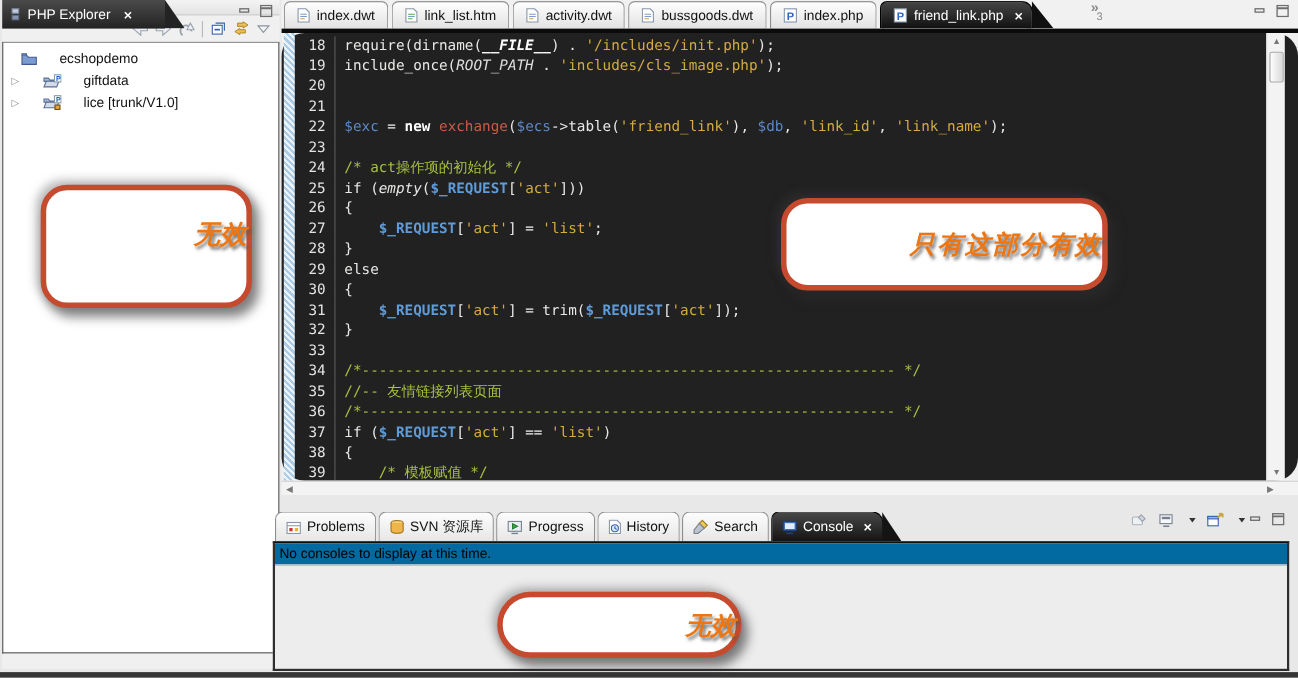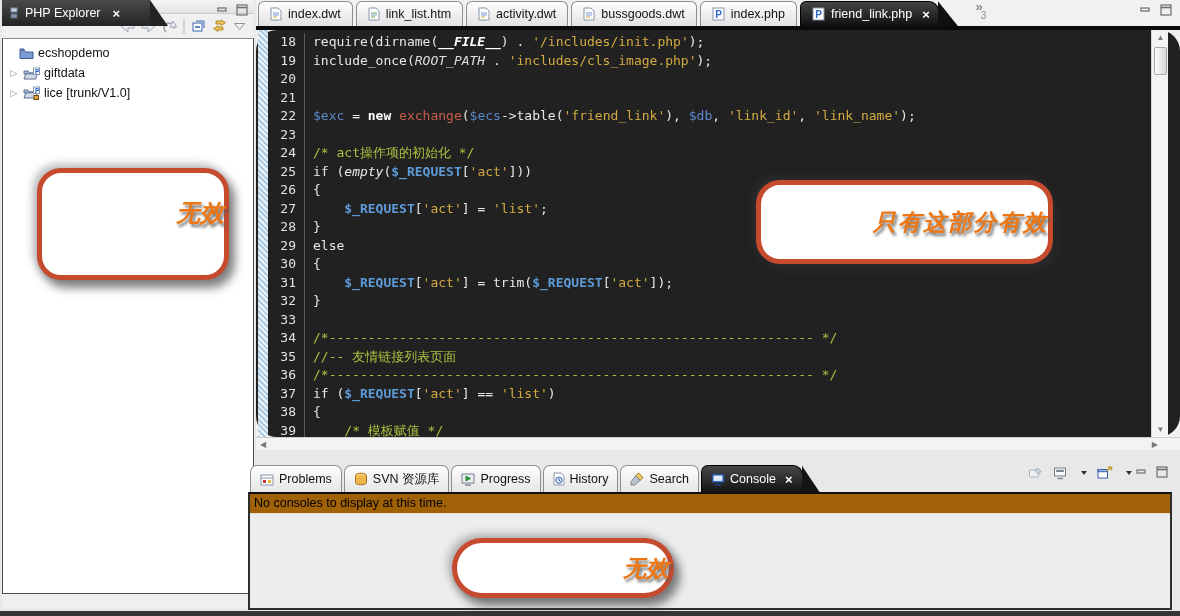--- a/index.html
+++ b/index.html
@@ -12,27 +12,27 @@
 
   
   #explorer { position:absolute; left:2px; top:0; width:252px; height:608px; background:#f1f0f0; }
   #explorer-tabbar { position:relative; height:14px; background:linear-gradient(#f4f4f4,#e3e3e3); border-bottom:1px solid #c9c9c9; }
   #explorer-tab { position:absolute; left:0; top:0; height:26px; width:148px; background:linear-gradient(#4a4a4a,#232323); color:#fff; display:flex; align-items:center; gap:6px; padding:0 8px; font-size:12.5px; }
   #explorer-tab::after { content:""; position:absolute; right:-18px; top:0; width:18px; height:26px; background:#232323; clip-path:polygon(0 0,0 100%,100% 100%); }
   #explorer-tab .close { font-weight:bold; font-size:13px; color:#fff; margin-left:6px; cursor:pointer; }
   .win-btns { position:absolute; right:6px; top:4px; display:flex; gap:8px; }
   #explorer-toolbar { height:24px; background:#f1f0f0; display:flex; justify-content:flex-end; align-items:center; gap:6px; padding:0 8px; }
   #explorer-tree { height:556px; background:#fff; border:1px solid #4d4d4d; border-top:1px solid #8a8a8a; padding-top:4px; }
-  .tree-row { display:flex; align-items:center; height:20px; padding-left:6px; gap:4px; font-size:12.5px; color:#111; cursor:default; }
+  .tree-row { display:flex; align-items:center; height:20px; padding-left:6px; gap:20px; font-size:12.5px; color:#111; cursor:default; }
   .tree-row .expander { width:10px; font-size:9px; color:#8a8a8a; text-align:center; }
   .tree-row.noexp { padding-left:16px; }
 
   
   #editor { position:absolute; left:256px; top:0; width:924px; height:450px; background:#f0f0f0; }
-  #editor-tabbar { position:relative; height:26px; background:#f2f1f1; display:flex; align-items:flex-end; padding-left:2px; }
+  #editor-tabbar { position:relative; height:26px; background:#f2f1f1; display:flex; align-items:flex-end; padding-left:2px;gap:16px; }
   .etab { position:relative; display:inline-flex; align-items:center; height:25px; padding:0 11px; gap:6px; background:linear-gradient(#fefefe,#e2e2e2); border:1px solid #8e8e8e; border-bottom:none; border-radius:6px 6px 0 0; margin-right:3px; font-size:12.5px; color:#111; cursor:pointer; white-space:nowrap; }
   .etab.active { background:linear-gradient(#454545,#101010); color:#fff; border-color:#000; border-radius:6px 10px 0 0; padding-right:8px; }
   .etab.active::after { content:""; position:absolute; right:-20px; bottom:0; width:20px; height:25px; background:#101010; clip-path:polygon(0 0,0 100%,100% 100%); }
   .etab .close { font-weight:bold; font-size:13px; margin-left:4px; }
   #more-tabs { margin-left:30px; margin-bottom:6px; color:#8a8a8a; font-size:13px; font-weight:bold; line-height:9px; text-align:center; cursor:pointer; }
   #more-tabs .cnt { display:block; font-size:10px; font-weight:normal; margin-left:9px; }
   #editor-winbtns { position:absolute; right:8px; top:4px; display:flex; gap:9px; }
   #editor-blackstrip { position:absolute; left:0; top:26px; right:0; height:4px; background:#0b0b0b; }
   #editor-body { position:absolute; left:0; top:30px; right:0; bottom:13px; background:#212121;border-radius:21px; }
   #hatch { position:absolute; left:2px; top:0; bottom:0; width:10px; background:repeating-linear-gradient(45deg,#aecbe4 0 2px,#eaf3fa 2px 4px); }
@@ -61,30 +61,30 @@
   
   #bottom-panel { position:absolute; left:248px; top:458px; width:924px; height:152px; }
   #console-tabbar { position:relative; height:34px; display:flex; align-items:flex-end; padding-left:2px; }
   .ctab { position:relative; display:inline-flex; align-items:center; height:27px; padding:0 9px; gap:5px; background:linear-gradient(#fdfdfd,#e6e6e6); border:1px solid #8e8e8e; border-bottom:none; border-radius:7px 7px 0 0; margin-right:2px; font-size:12.5px; color:#111; cursor:pointer; white-space:nowrap; }
   .ctab.active { background:linear-gradient(#474747,#141414); color:#fff; border-color:#000; border-radius:7px 10px 0 0; }
   .ctab.active::after { content:""; position:absolute; right:-18px; bottom:0; width:18px; height:27px; background:#141414; clip-path:polygon(0 0,0 100%,100% 100%); }
   .ctab .close { font-weight:bold; font-size:13px; margin-left:4px; }
   #console-toolbar { position:absolute; right:40px; top:8px; display:flex; align-items:center; gap:10px; }
   #console-winbtns { position:absolute; right:4px; top:8px; display:flex; gap:9px; }
   #console-content { position:absolute; left:0; right:0; top:34px; bottom:0; background:#ededed; border:2px solid #2e2e2e; border-top:2px solid #0f0f0f; }
-  #console-msg { background:#a16207; border-bottom:1px solid #e0e0e0; font-size:12.5px; color:#000; padding:2px 4px 3px 4px; }
+  #console-msg { background:#0369a1; border-bottom:1px solid #e0e0e0; font-size:12.5px; color:#000; padding:2px 4px 3px 4px; }
 
   #bottom-edge { position:absolute; left:0; right:0; bottom:0; height:5px; background:#363636; }
 
   
   .annotation { position:absolute; background:#fff; border:5px solid #c64a2e; display:flex; align-items:center; justify-content:flex-end; box-shadow:5px 7px 10px 1px rgba(45,45,45,.6), -4px -4px 9px rgba(70,70,70,.35); }
   .annotation .atext { color:#ed7612; font-style:italic; font-weight:bold; text-shadow:2px 3px 3px rgba(90,90,90,.85); }
   #annotation-left { left:37px; top:168px; width:192px; height:112px; border-radius:24px; }
   #annotation-left .atext { font-size:24px; margin-bottom:22px; }
-  #annotation-middle { left:756px; top:180px; width:297px; height:84px; border-radius:24px; }
+  #annotation-middle { left:710px; top:180px; width:297px; height:84px; border-radius:24px; }
   #annotation-middle .atext { font-size:23px; letter-spacing:2px; }
   #annotation-bottom { left:452px; top:538px; width:222px; height:60px; border-radius:30px; }
   #annotation-bottom .atext { font-size:23px; }
 </style>
 </head>
 <body>
 
 <div id="explorer">
   <div id="explorer-tabbar">
     <div id="explorer-tab">

